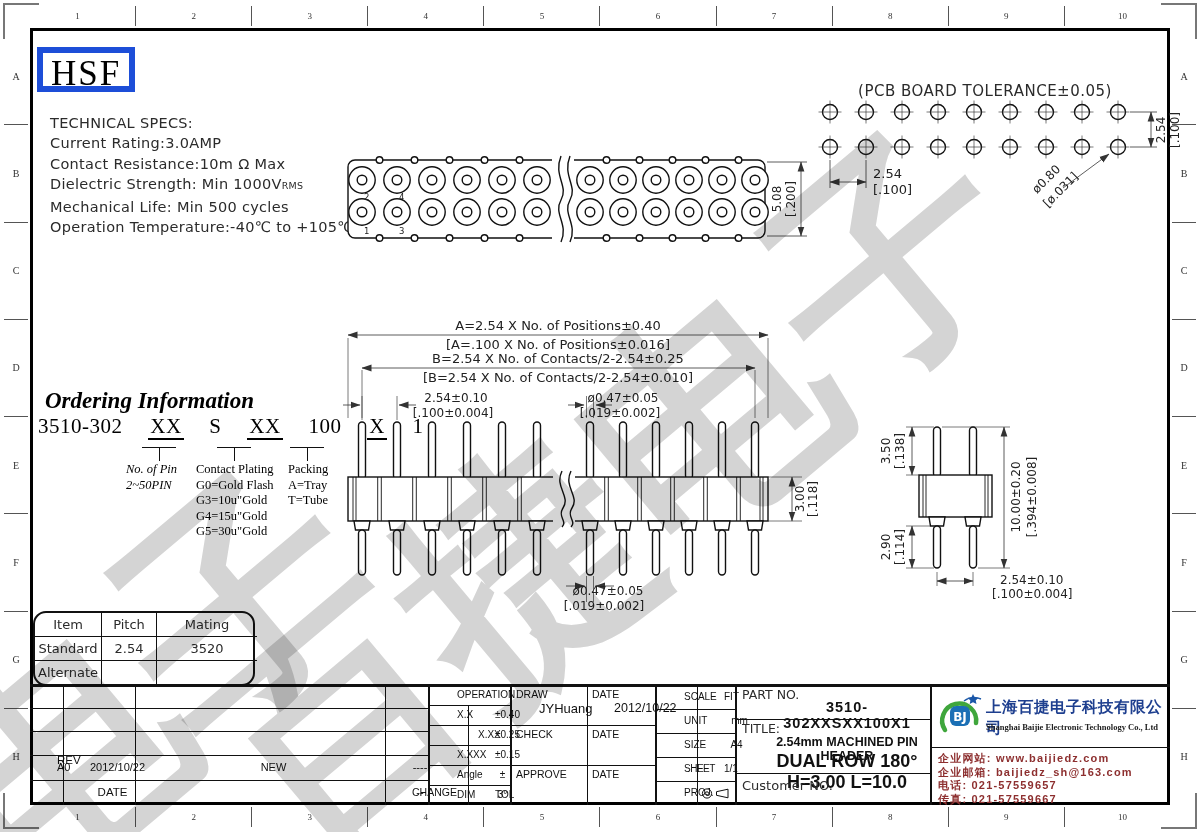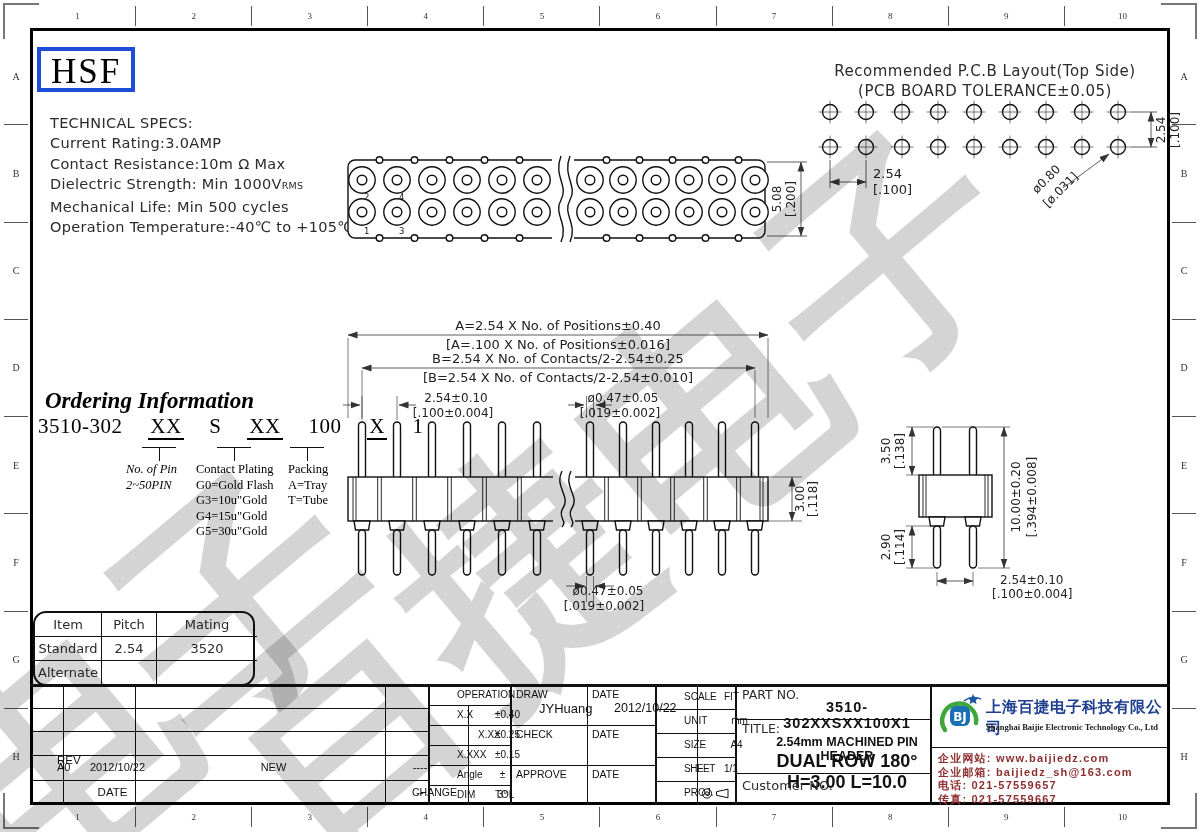--- a/index.html
+++ b/index.html
@@ -109,21 +109,21 @@
     <span class="rc">C</span>
     <span class="rc">D</span>
     <span class="rc">E</span>
     <span class="rc">F</span>
     <span class="rc">G</span>
     <span class="rc">H</span>
   </div>
 
   <div class="abs" style="left:30px;top:28px;width:1140px;height:777px;border:3px solid #000;"></div>
 
-  <div class="abs c ser" style="left:37px;top:47px;width:98px;height:45px;border:4px solid #1d4ed8;font-size:35px;line-height:41px;letter-spacing:2px;">HSF</div>
+  <div class="abs c ser" style="left:37px;top:47px;width:98px;height:45px;border:6px solid #1d4ed8;font-size:35px;line-height:41px;letter-spacing:2px;">HSF</div>
 
   <div class="abs cad spec" style="left:50px;top:113px;">
     <div>TECHNICAL SPECS:</div>
     <div>Current Rating:3.0AMP</div>
     <div>Contact Resistance:10m Ω Max</div>
     <div><span>Dielectric Strength: Min 1000V</span><span class="sub">RMS</span></div>
     <div>Mechanical Life: Min 500 cycles</div>
     <div>Operation Temperature:-40℃ to +105℃</div>
   </div>
 
@@ -155,21 +155,20 @@
     <div>G3=10u"Gold</div>
     <div>G4=15u"Gold</div>
     <div>G5=30u"Gold</div>
   </div>
   <div class="abs note" style="left:288px;top:462px;">
     <div>Packing</div>
     <div>A=Tray</div>
     <div>T=Tube</div>
   </div>
 
-  <div class="abs cad c" style="left:790px;top:62px;width:390px;font-size:15px;letter-spacing:.5px;">Recommended P.C.B Layout(Top Side)</div>
   <div class="abs cad c" style="left:790px;top:82px;width:390px;font-size:15px;letter-spacing:.5px;">(PCB BOARD TOLERANCE±0.05)</div>
 
   <svg class="abs" style="left:805px;top:90px;" width="380" height="130" viewBox="0 0 380 130">
     <defs>
       <marker id="mP" viewBox="0 0 10 8" markerWidth="10" markerHeight="8" refX="9.5" refY="4" orient="auto-start-reverse" markerUnits="userSpaceOnUse">
           <path d="M10 4 L0 .6 L0 7.4 Z" fill="#333"></path>
         </marker>
       <g id="hole">
           <circle r="7.5" class="ln"></circle>
           <path d="M-11.5 0 H11.5 M0 -11.5 V11.5" class="thin"></path>

